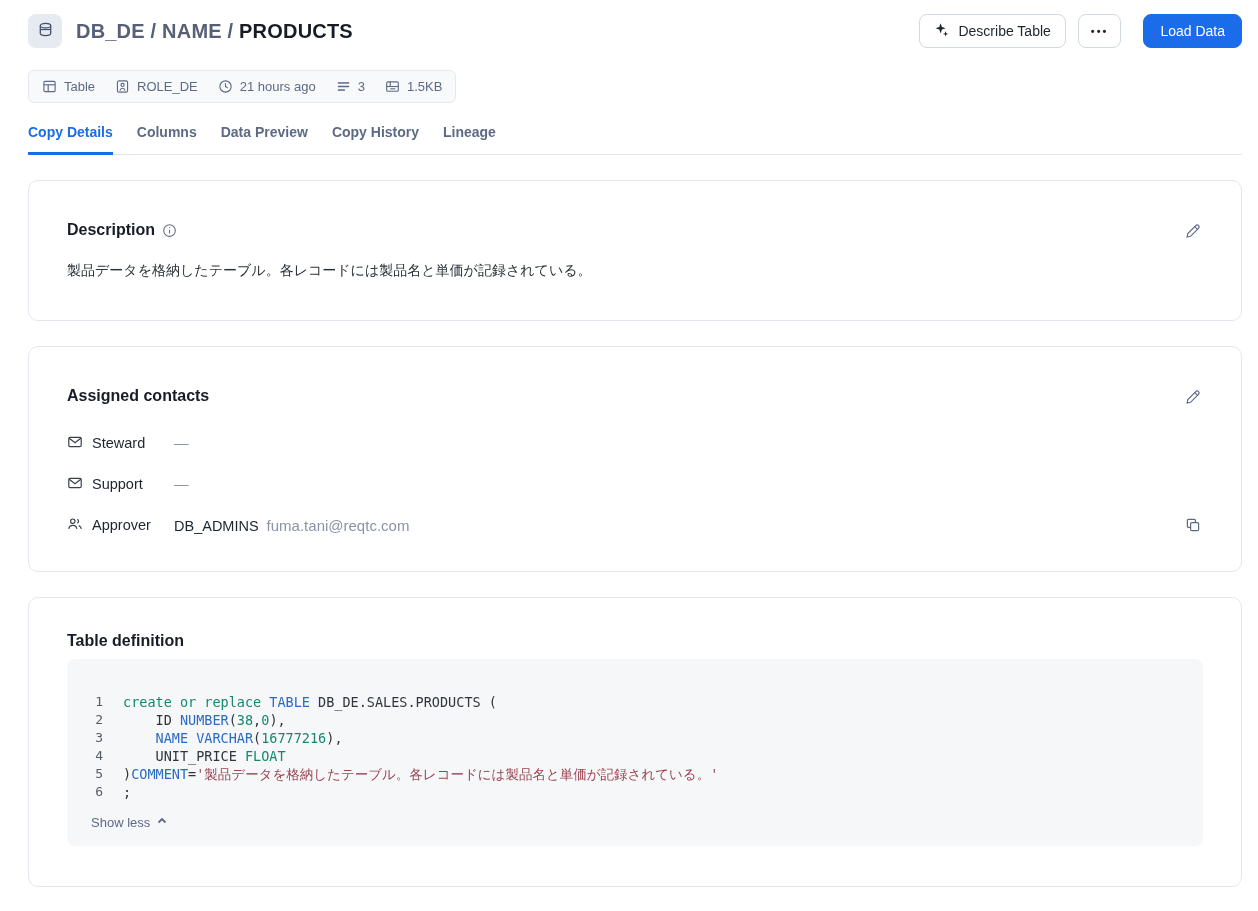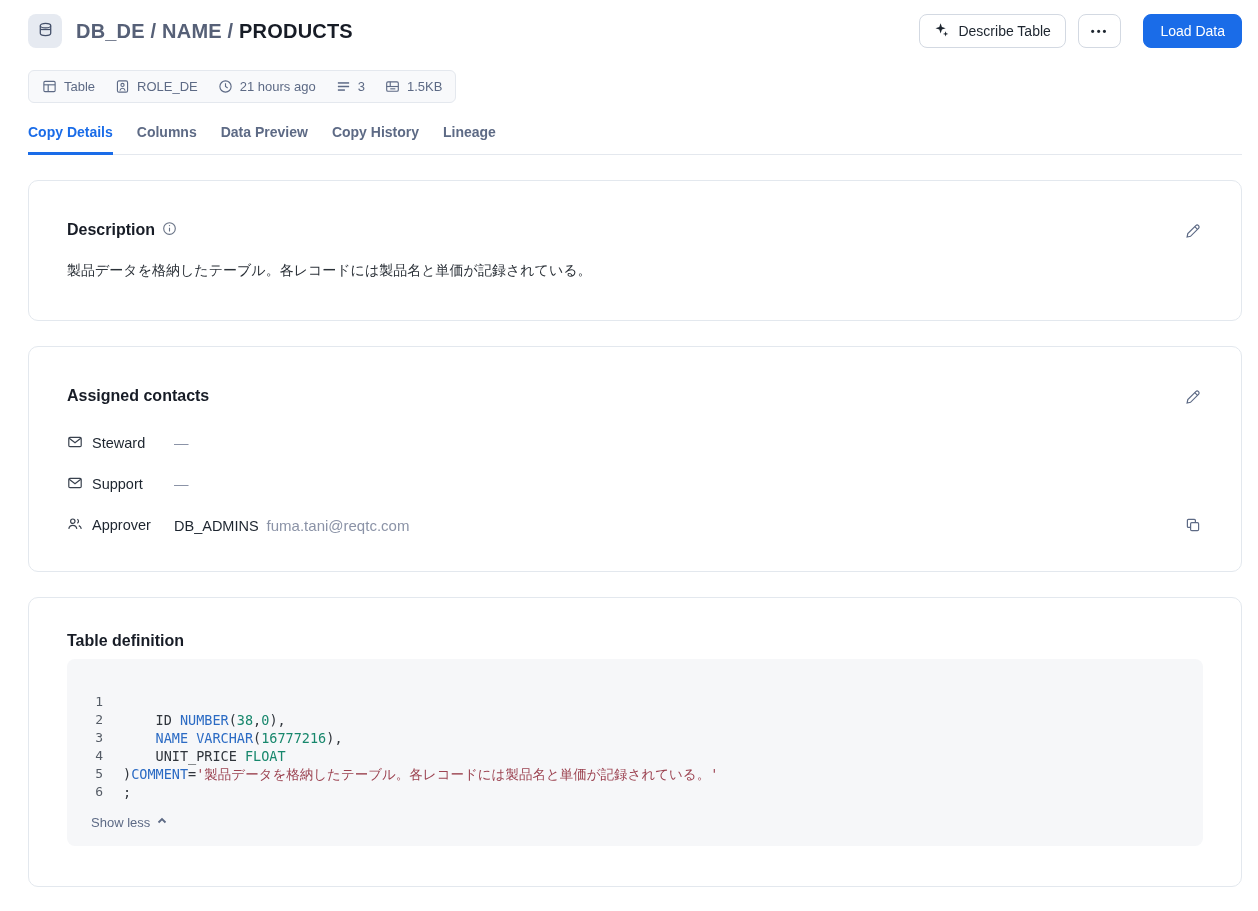--- a/index.html
+++ b/index.html
@@ -25,21 +25,21 @@
 
   
   .tabs { margin-top:15px; display:flex; gap:24px; border-bottom:1px solid #e4e8ee; }
   .tab { font-size:14px; font-weight:600; color:#5d6a85; padding:6px 0 12px 0; border-bottom:3px solid transparent; margin-bottom:-1px; cursor:pointer; }
   .tab.active { color:#1a6ce8; border-bottom-color:#1a6ce8; }
 
   
   .card { border:1px solid #e3e8ee; border-radius:10px; background:#fff; margin-top:25px; padding:40px 38px; }
   .card:first-of-type { margin-top:31px; }
   .card-head { display:flex; align-items:flex-start; justify-content:space-between; }
-  .card-title-row { display:flex; gap:7px; }
+  .card-title-row { display:flex; align-items:center; gap:7px; }
   .card-title { font-size:16px; font-weight:700; color:#171c26; }
   .icon-btn { background:none; border:none; padding:2px; cursor:pointer; line-height:0; }
 
   
   .desc-text { margin-top:19px; font-size:14px; color:#2b3138; line-height:20px; }
 
   
   .contact-rows { margin-top:26px; display:flex; flex-direction:column; gap:21px; }
   .contact-row { display:flex; align-items:center; min-height:20px;justify-content:center; }
   .contact-label { display:flex; align-items:center; gap:9px; width:107px; font-size:14.5px; color:#1d252f; }
@@ -261,21 +261,21 @@
     </div>
   </div>
 
   
   <div class="card card-definition">
     <div class="card-head">
       <span class="card-title">Table definition</span>
     </div>
     <div class="code-block">
       <div>
-          <div class="code-line"><span class="ln">1</span></div>
+          <div class="code-line"><span class="ln">1</span><span><span class="tok-green">create or replace</span><span class="tok-plain"> </span><span class="tok-blue">TABLE</span><span class="tok-plain"> DB_DE.SALES.PRODUCTS (</span></span></div>
           <div class="code-line"><span class="ln">2</span><span><span class="tok-plain">    ID </span><span class="tok-blue">NUMBER</span><span class="tok-plain">(</span><span class="tok-green">38</span><span class="tok-plain">,</span><span class="tok-green">0</span><span class="tok-plain">),</span></span></div>
           <div class="code-line"><span class="ln">3</span><span><span class="tok-plain">    </span><span class="tok-blue">NAME</span><span class="tok-plain"> </span><span class="tok-blue">VARCHAR</span><span class="tok-plain">(</span><span class="tok-green">16777216</span><span class="tok-plain">),</span></span></div>
           <div class="code-line"><span class="ln">4</span><span><span class="tok-plain">    UNIT_PRICE </span><span class="tok-green">FLOAT</span></span></div>
           <div class="code-line"><span class="ln">5</span><span><span class="tok-plain">)</span><span class="tok-blue">COMMENT</span><span class="tok-plain">=</span><span class="tok-string">'製品データを格納したテーブル。各レコードには製品名と単価が記録されている。'</span></span></div>
           <div class="code-line"><span class="ln">6</span><span><span class="tok-plain">;</span></span></div>
         </div>
       <button class="show-less">
         <span>Show less</span>
         <span>
           <svg width="12" height="12" viewBox="0 0 12 12" fill="none" stroke="#5d6a85" stroke-width="1.8">

